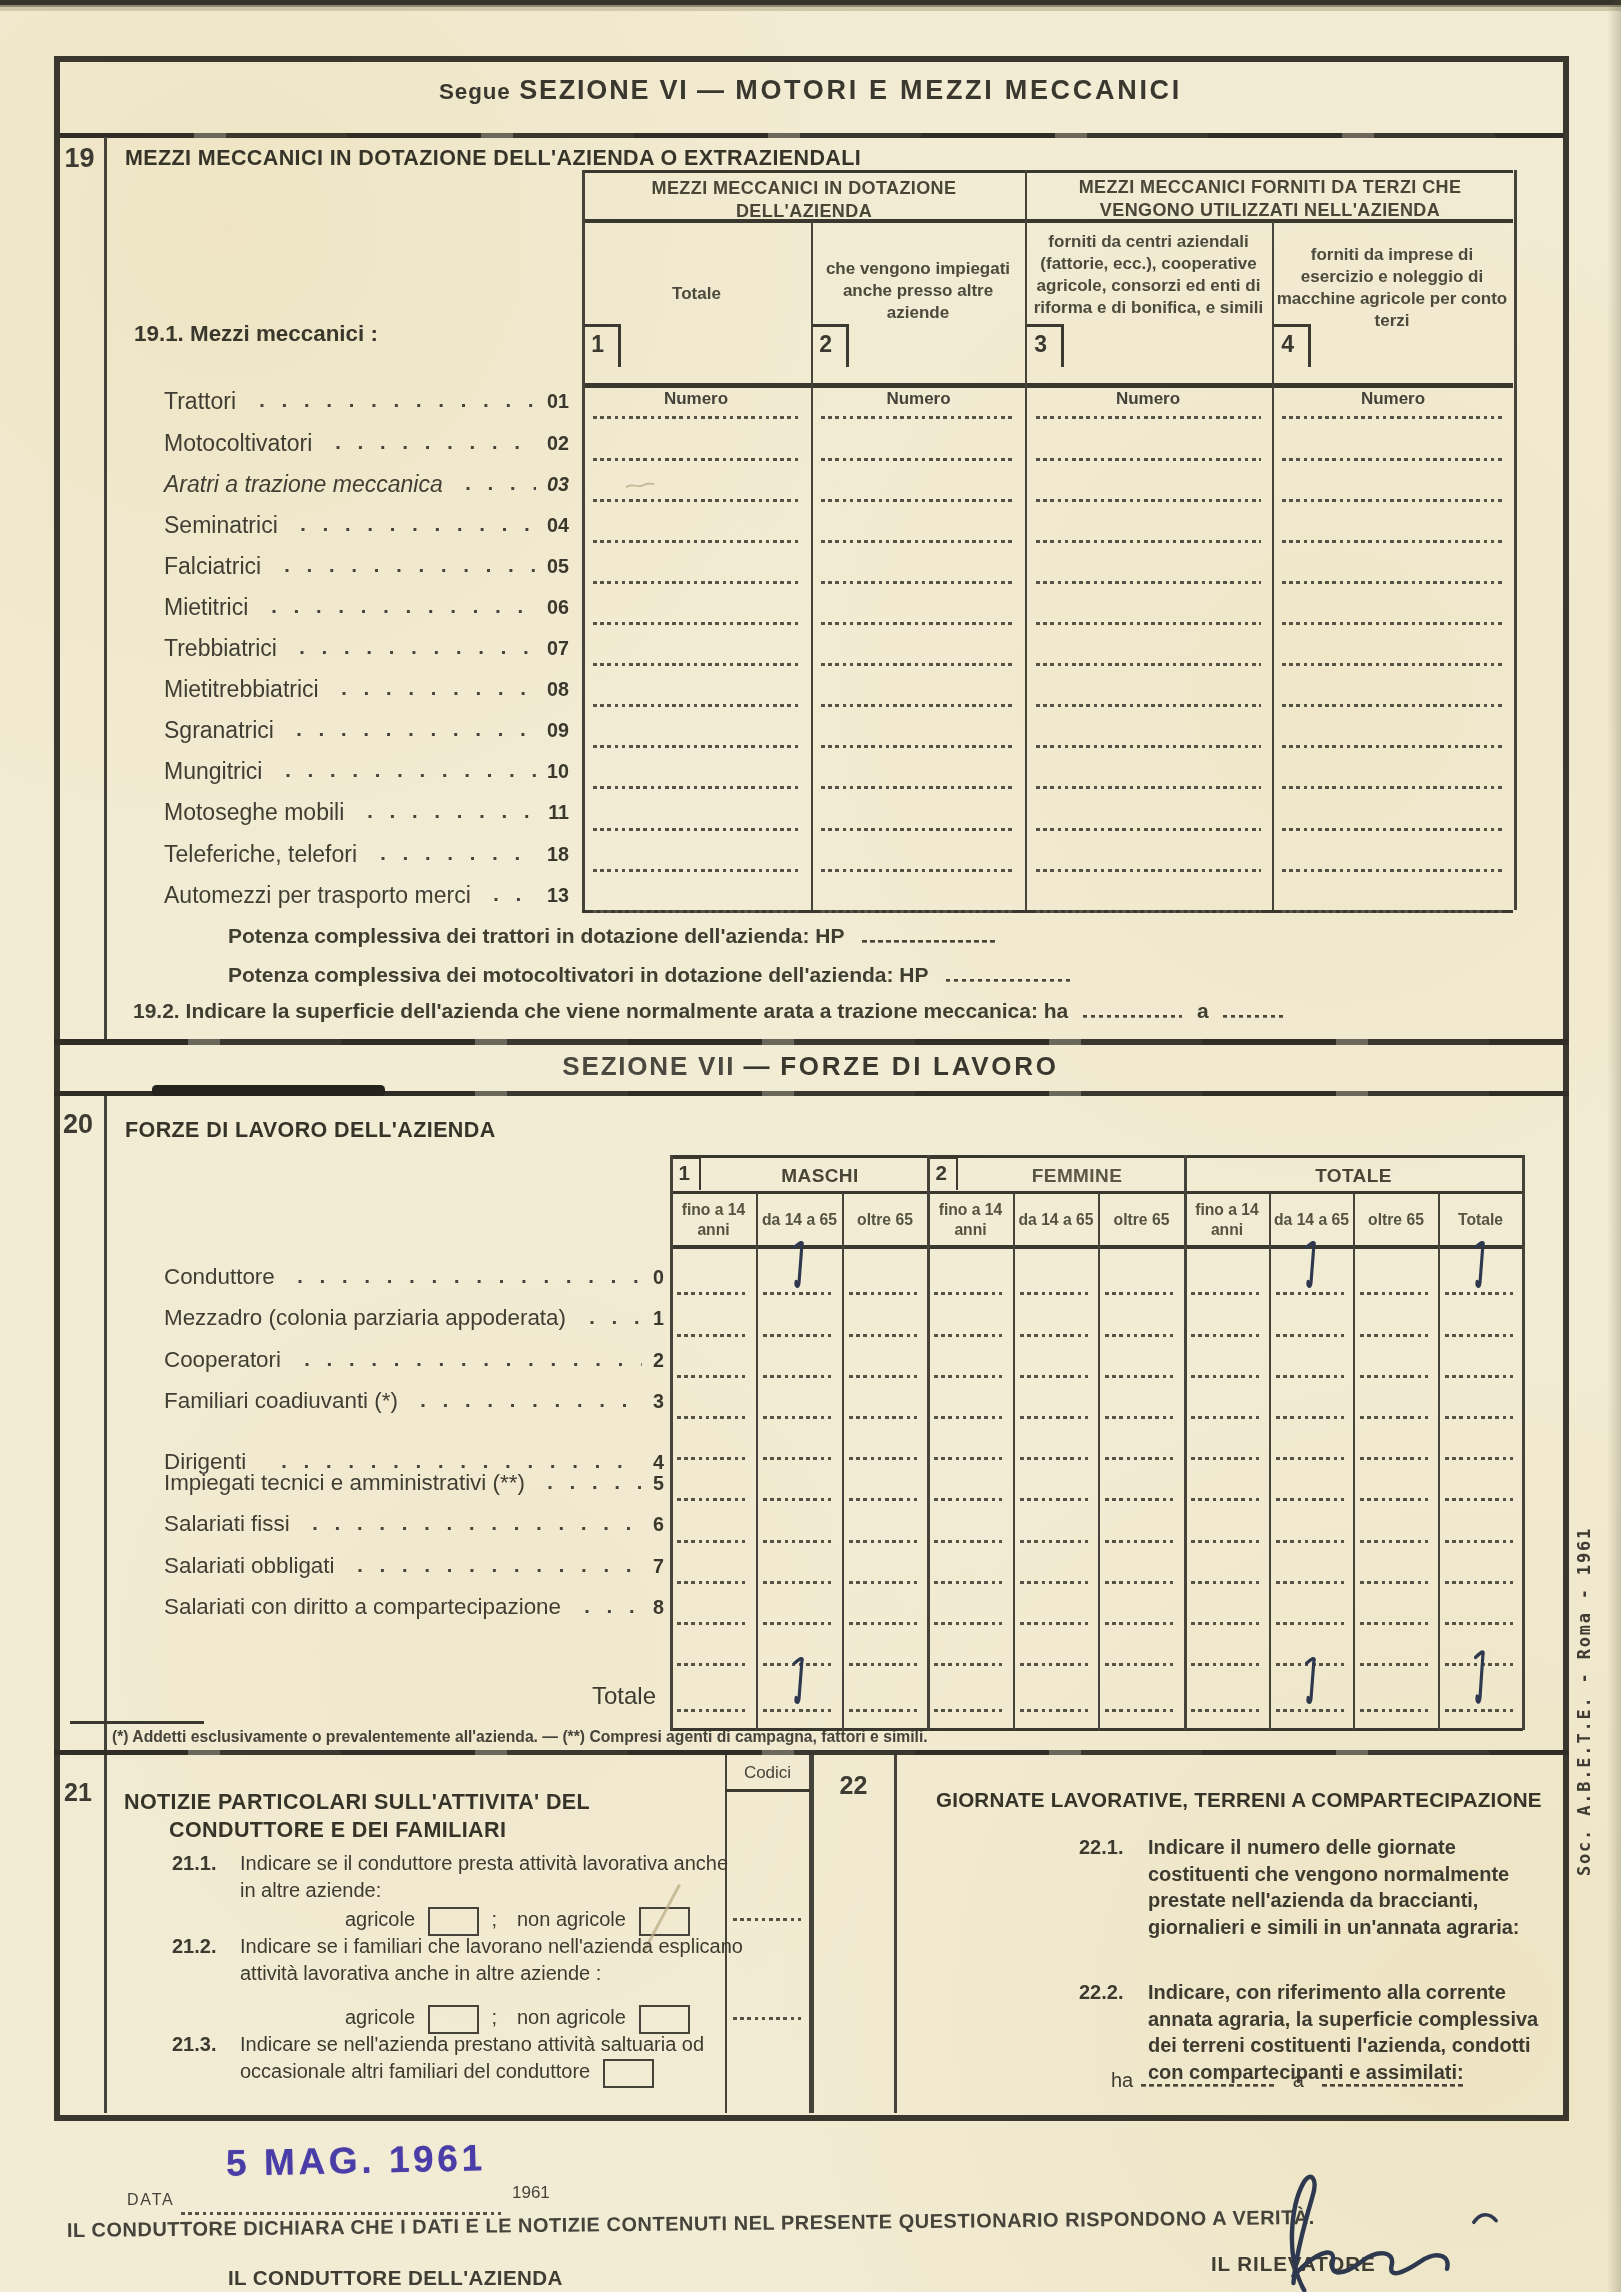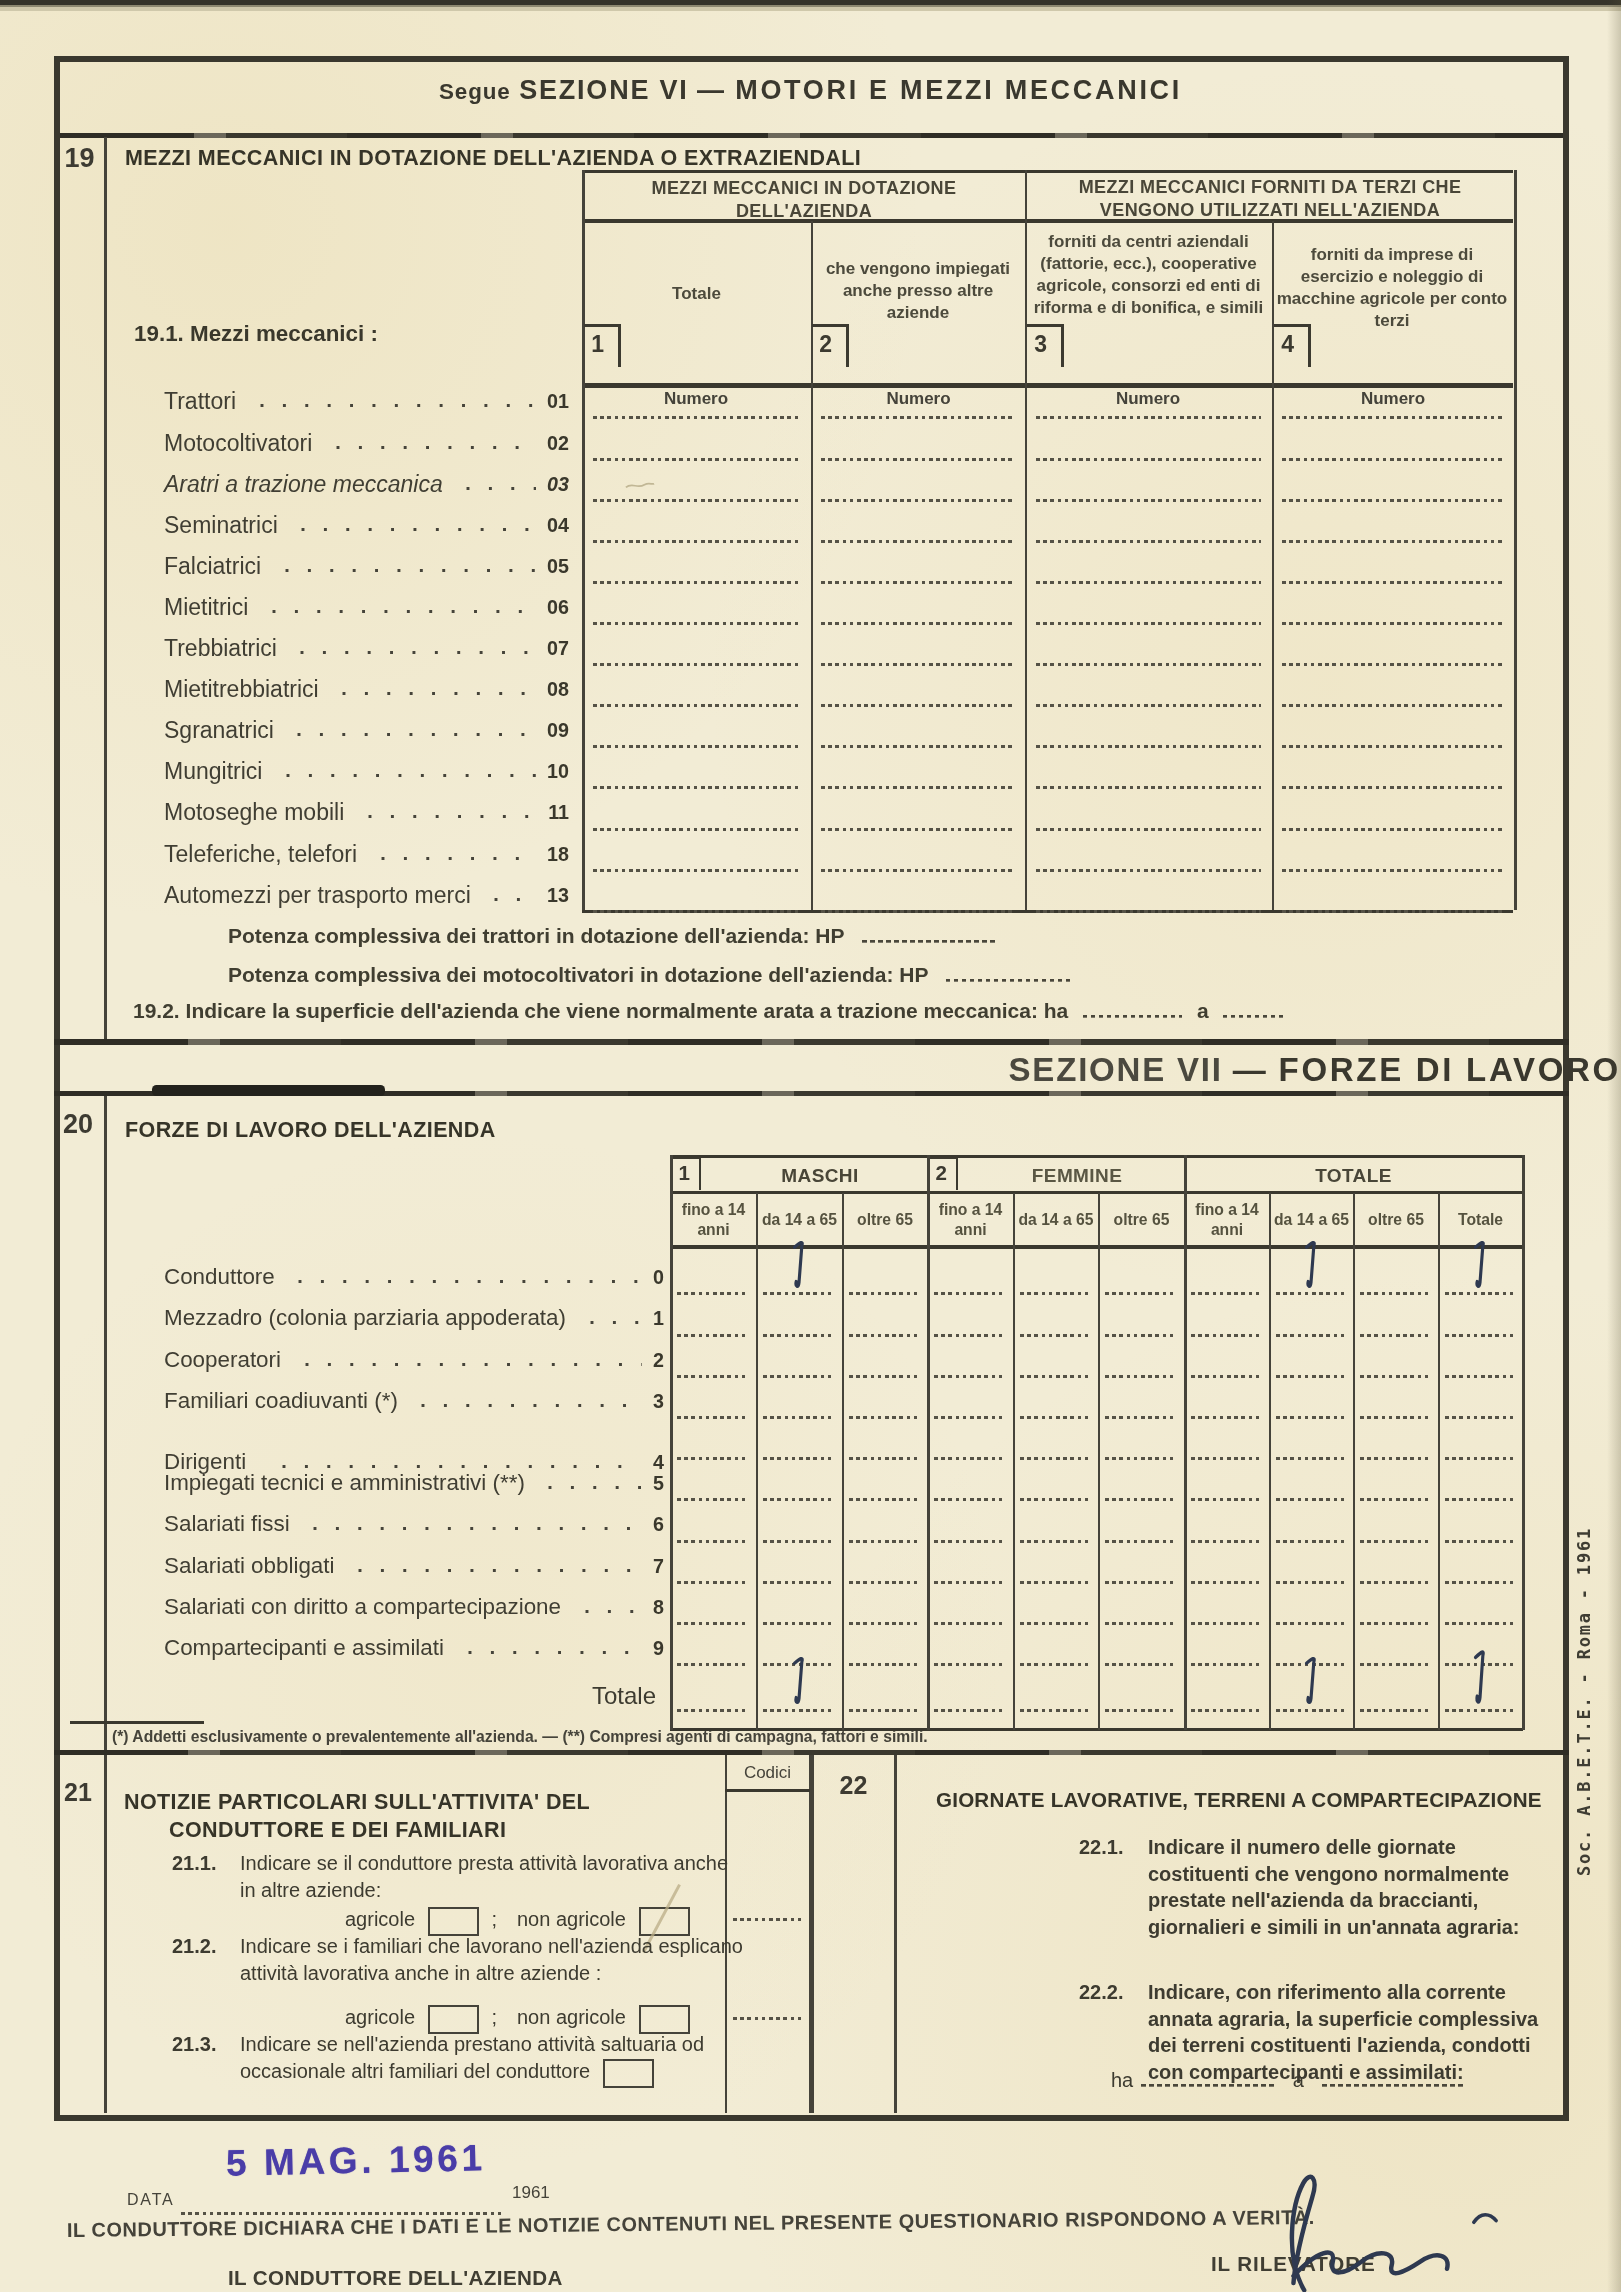--- a/index.html
+++ b/index.html
@@ -90,21 +90,21 @@
   <div class="abs" style="left:133px;top:999px;font-size:21px;font-weight:600;color:#403e31;">
     <span class="b">19.2.</span>
     <span>Indicare la superficie dell'azienda che viene normalmente arata a trazione meccanica: ha</span>
     <span class="blank" style="width:99px;margin:0 9px;"></span>
     <span>a</span>
     <span class="blank" style="width:64px;margin-left:9px;"></span>
   </div>
 
   <div class="abs hrule rough" style="left:54px;top:1039px;width:1515px;height:6.3px;"></div>
 
-  <div class="abs titleband" style="left:0;top:1051px;font-size:33px;text-align:right;">
+  <div class="abs titleband" style="left:0;top:1051px;font-size:26px;">
     <span style="font-weight:600;letter-spacing:1.8px;color:#4b493f;">SEZIONE VII</span>
     <span class="heavy">—</span>
     <span class="heavy">FORZE DI LAVORO</span>
   </div>
   <div class="abs hrule rough" style="left:54px;top:1091px;width:1515px;height:5.4px;"></div>
   <div class="abs" style="left:152px;top:1085px;width:233px;height:10.7px;background:#23221c;border-radius:4.5px;"></div>
 
   <div class="abs secnum" style="left:54px;top:1109px;width:48px;">20</div>
   <div class="abs vline" style="left:104px;top:1096px;width:2.7px;height:656px;"></div>
   <div class="abs sechead" style="left:125px;top:1118px;width:627px;">FORZE DI LAVORO DELL'AZIENDA</div>
@@ -504,25 +504,20 @@
     <div class="dcell abs" style="left: 677px; top: 1622px; width: 72px; height: 2.7px;"></div>
     <div class="dcell abs" style="left: 763px; top: 1622px; width: 72px; height: 2.7px;"></div>
     <div class="dcell abs" style="left: 849px; top: 1622px; width: 71px; height: 2.7px;"></div>
     <div class="dcell abs" style="left: 934px; top: 1622px; width: 72px; height: 2.7px;"></div>
     <div class="dcell abs" style="left: 1020px; top: 1622px; width: 71px; height: 2.7px;"></div>
     <div class="dcell abs" style="left: 1105px; top: 1622px; width: 72px; height: 2.7px;"></div>
     <div class="dcell abs" style="left: 1191px; top: 1622px; width: 71px; height: 2.7px;"></div>
     <div class="dcell abs" style="left: 1276px; top: 1622px; width: 70px; height: 2.7px;"></div>
     <div class="dcell abs" style="left: 1360px; top: 1622px; width: 71px; height: 2.7px;"></div>
     <div class="dcell abs" style="left: 1445px; top: 1622px; width: 70px; height: 2.7px;"></div>
-    <div class="trow abs" style="left: 164px; top: 1630px; width: 500px; height: 36px;">
-      <span class="rlabel2">Compartecipanti e assimilati</span>
-      <span class="leader"></span>
-      <span class="rcode">9</span>
-    </div>
     <div class="dcell abs" style="left: 677px; top: 1663px; width: 72px; height: 2.7px;"></div>
     <div class="dcell abs" style="left: 763px; top: 1663px; width: 72px; height: 2.7px;"></div>
     <div class="dcell abs" style="left: 849px; top: 1663px; width: 71px; height: 2.7px;"></div>
     <div class="dcell abs" style="left: 934px; top: 1663px; width: 72px; height: 2.7px;"></div>
     <div class="dcell abs" style="left: 1020px; top: 1663px; width: 71px; height: 2.7px;"></div>
     <div class="dcell abs" style="left: 1105px; top: 1663px; width: 72px; height: 2.7px;"></div>
     <div class="dcell abs" style="left: 1191px; top: 1663px; width: 71px; height: 2.7px;"></div>
     <div class="dcell abs" style="left: 1276px; top: 1663px; width: 70px; height: 2.7px;"></div>
     <div class="dcell abs" style="left: 1360px; top: 1663px; width: 71px; height: 2.7px;"></div>
     <div class="dcell abs" style="left: 1445px; top: 1663px; width: 70px; height: 2.7px;"></div>

